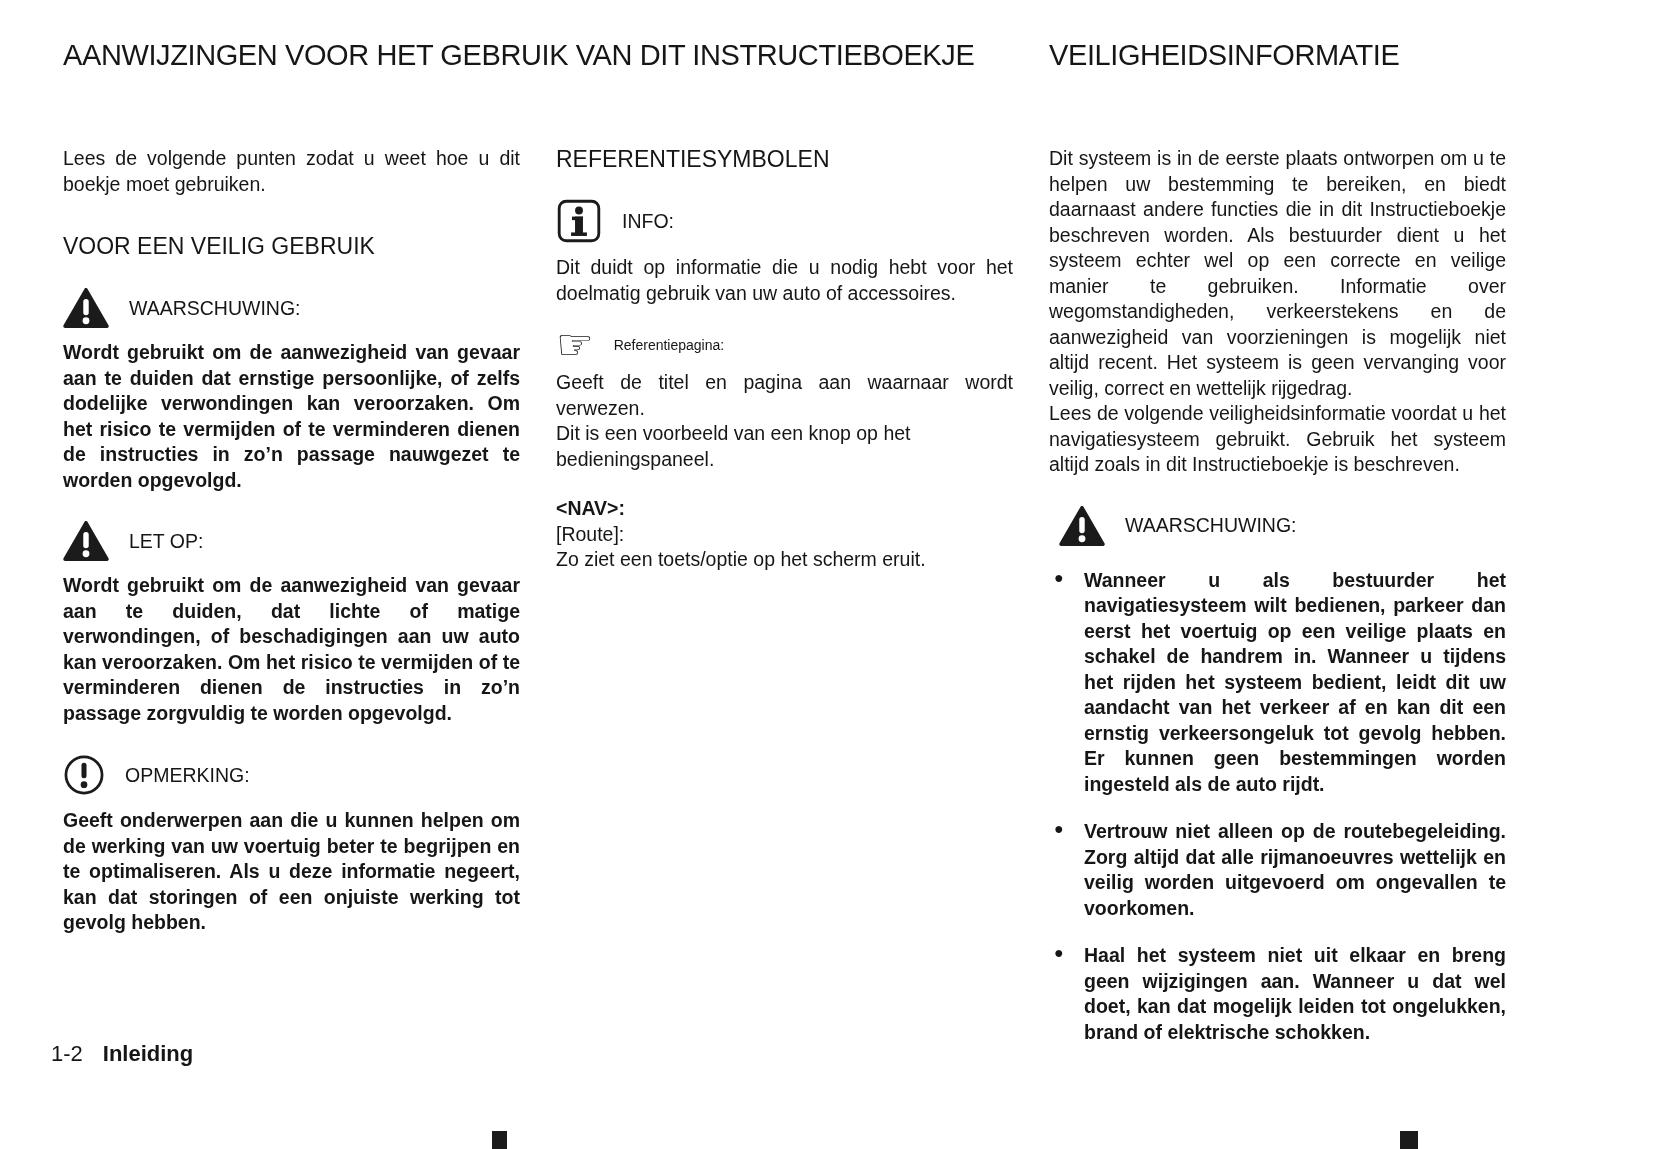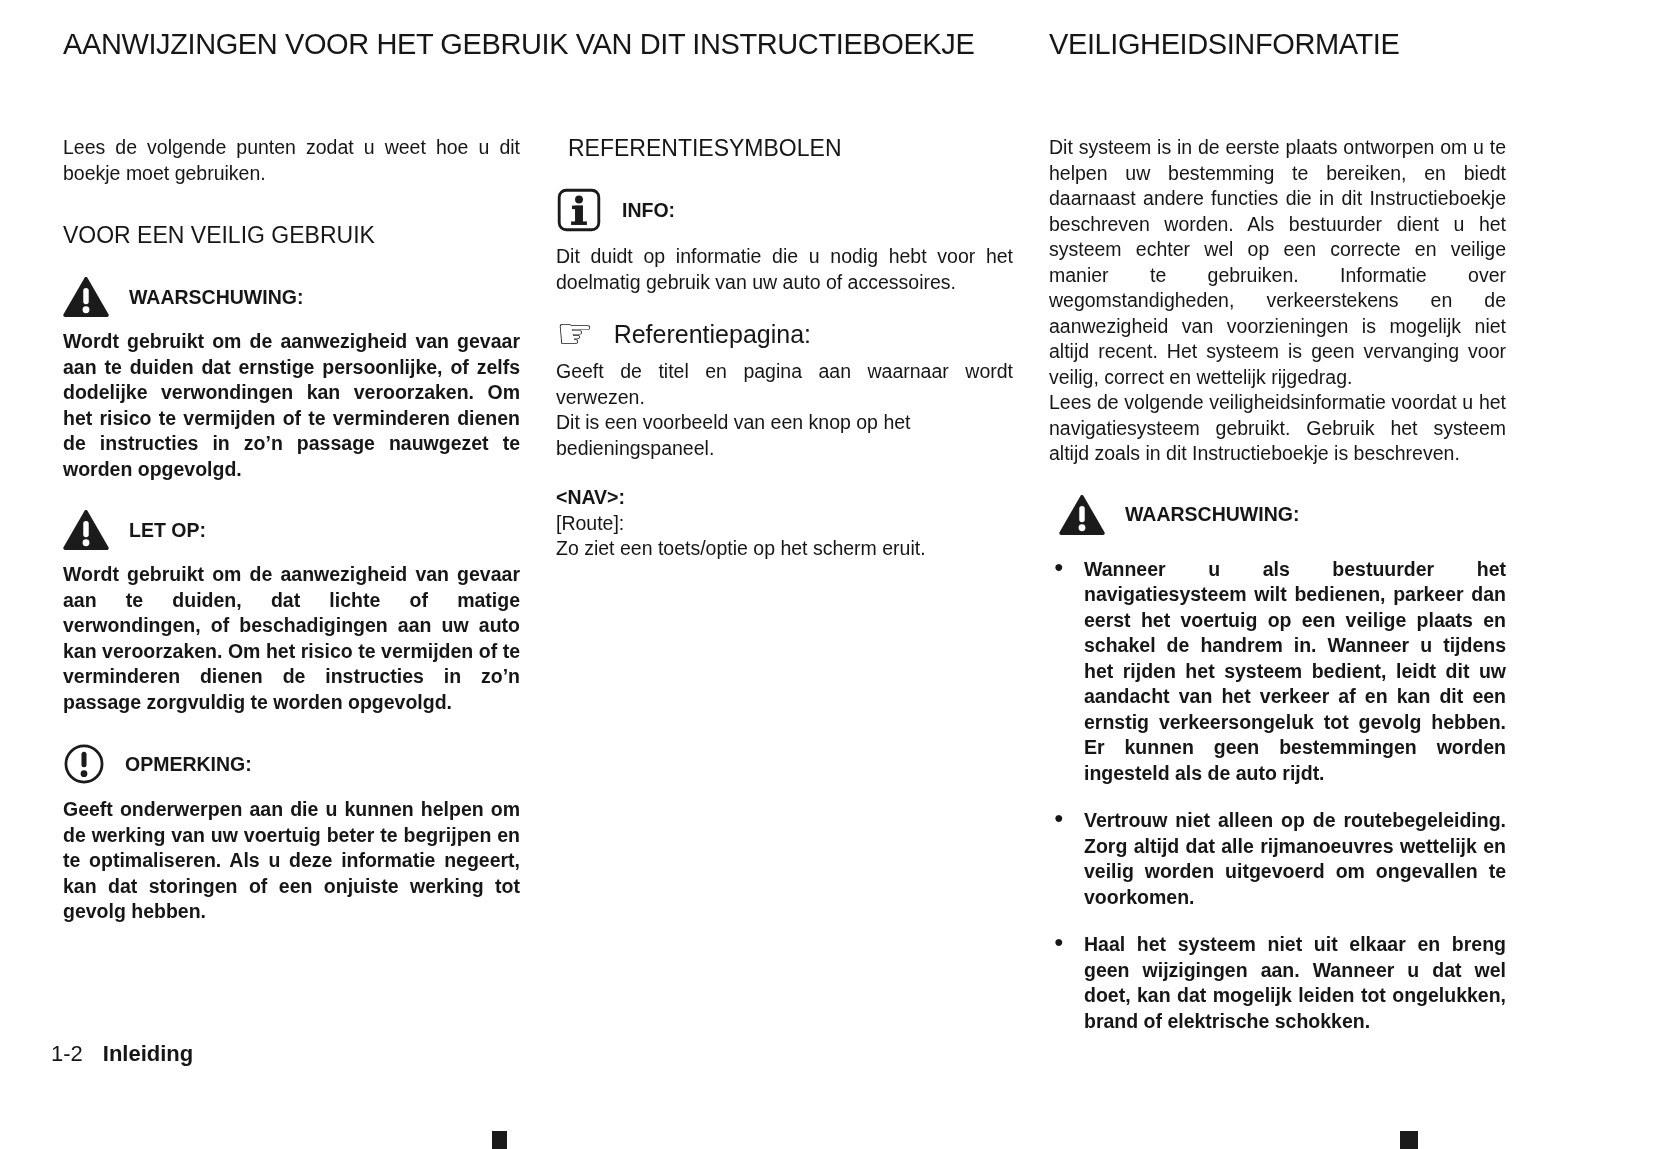--- a/index.html
+++ b/index.html
@@ -2,40 +2,40 @@
 <html><head>
 <meta charset="utf-8">
 <style>
   html, body { margin:0; padding:0; }
   body {
     width:1653px; height:1149px;
     background:#ffffff; color:#161616;
     font-family:"Liberation Sans","DejaVu Sans",sans-serif;
     position:relative; overflow:hidden;
   }
-  .page { padding:28px 0 0 63px; }
+  .page { padding:39px 0 0 63px; }
 
   .titles { display:grid; grid-template-columns:457px 457px 457px; column-gap:36px; }
   .h1 { font-size:29px; font-weight:400; letter-spacing:-0.4px; white-space:nowrap; }
   .t-left { grid-column:1 / 3; }
   .t-right { grid-column:3 / 4; }
 
   .cols { display:grid; grid-template-columns:457px 457px 457px; column-gap:36px; margin-top:74px; align-items:start; }
 
   p { margin:0; font-size:19.5px; line-height:25.5px; text-align:justify; }
   p.nj { text-align:left; }
   .bold { font-weight:700; }
 
   .h2 { font-size:23px; font-weight:400; margin:36px 0 0 0; }
-  .h2.first { margin-top:0;margin-left:12px; }
+  .h2.first { margin-top:0; }
 
   .icon-row { display:flex; align-items:center; gap:20px; margin:28px 0 12px 0; }
-  .icon-row .lbl { font-size:19.5px; font-weight:700; }
+  .icon-row .lbl { font-size:19.5px; font-weight:400; }
   .icon-row.reg { margin:22px 0 8px 0; }
-  .icon-row.reg .lbl { font-weight:400; font-size:25px; }
+  .icon-row.reg .lbl { font-weight:400; font-size:14px; }
 
   .tri-icon svg { display:block; }
   .circle-icon svg, .info-icon svg { display:block; }
   .hand-glyph { font-family:"DejaVu Sans",sans-serif; font-size:42px; line-height:34px; }
 
   .gap24 { margin-top:24px; }
 
   .bullets { margin-top:12px; }
   .bullet { position:relative; padding-left:35px; margin-top:22px; }
   .bullet .dot { position:absolute; left:5px; top:1px; font-size:16px; font-weight:400; }

